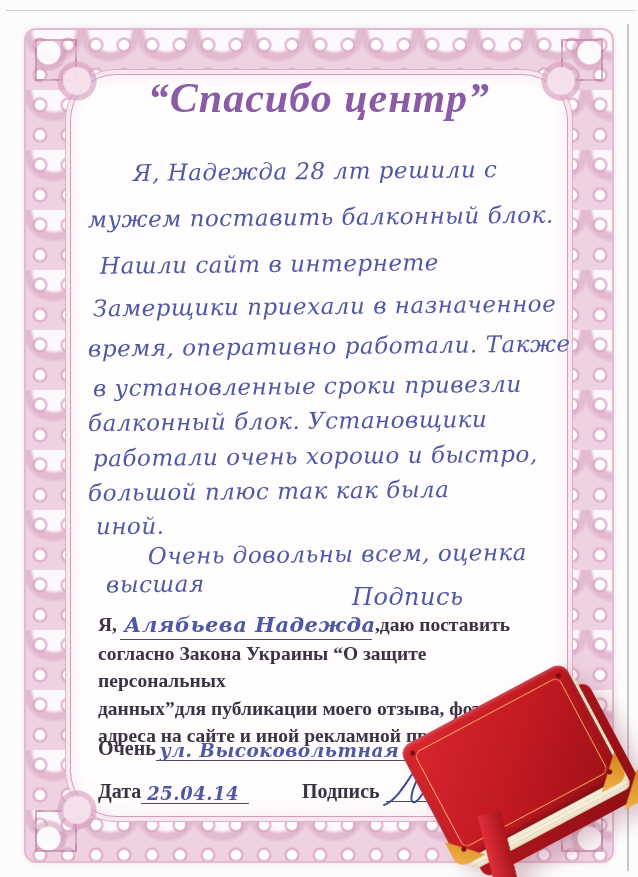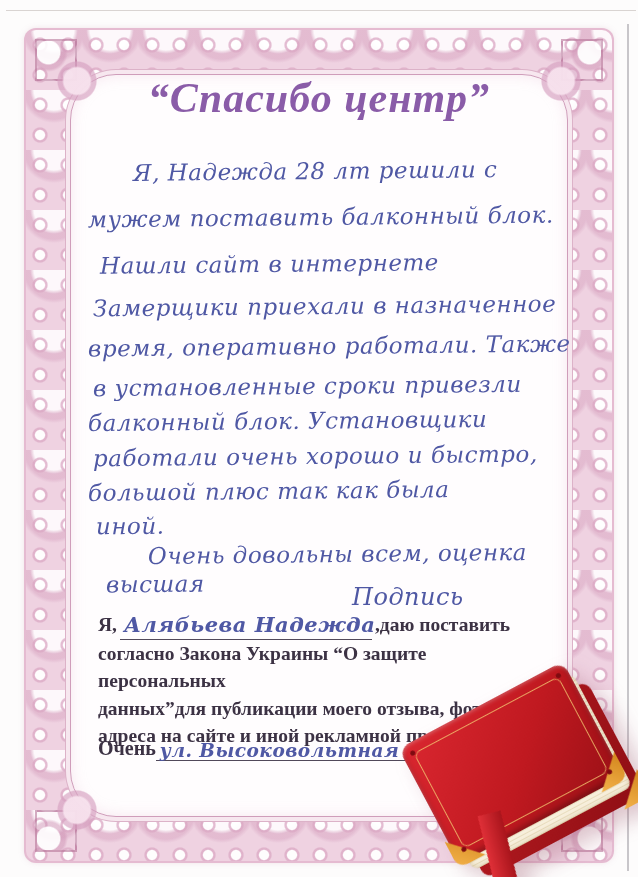--- a/index.html
+++ b/index.html
@@ -78,21 +78,21 @@
 
   
   .consent{
     position:absolute;left:98px;top:610px;width:452px;
     font-size:19.5px;line-height:27.5px;color:#3c3244;font-weight:600;
   }
   .consent-line1{white-space:nowrap;}
   .blank{
     display:inline-block;border-bottom:1.5px solid #51495a;vertical-align:baseline;
   }
-  .name-blank{width:252px;margin:0 3px;}
+  .name-blank{width:252px;margin:0 3px;text-align:center;}
   .name-blank .hw{font-size:21px;position:relative;top:1px;left:4px;white-space:nowrap;}
 
   
   .field-row{position:absolute;color:#3c3244;font-size:20px;font-weight:600;white-space:nowrap;}
   .addr-row{left:98px;top:737px;}
   .addr-blank{width:300px;}
   .addr-blank .hw{font-size:18.5px;position:relative;top:2px;left:4px;white-space:nowrap;}
   .date-row{left:98px;top:780px;}
   .date-blank{width:108px;}
   .date-blank .hw{font-size:18px;position:relative;top:2px;left:6px;}
@@ -180,20 +180,29 @@
     </div>
     <div>согласно Закона Украины “О защите персональных</div>
     <div>данных”для публикации моего отзыва, фото и</div>
     <div>адреса на сайте и иной рекламной продукции.</div>
   </div>
 
   <div class="field-row addr-row">
     <span>Очень</span><span class="blank addr-blank"><span class="hw">ул. Высоковольтная 12/31</span></span>
   </div>
 
+  <div class="field-row date-row">
+    <span>Дата</span><span class="blank date-blank"><span class="hw">25.04.14</span></span>
+    <span class="sign-label">Подпись</span>
+    <span class="blank sign-blank">
+      <svg class="sign-svg" width="100" height="52" viewBox="0 0 100 52">
+        <path d="M4 44 C16 40 26 22 33 12 C38 5 43 8 37 19 C31 31 29 43 35 41 C42 38 45 25 50 23 C54 22 53 31 58 31 C63 31 67 22 73 17 M64 12 C72 5 84 6 90 13 C93 17 90 21 86 20" fill="none" stroke="#3f4a9a" stroke-width="2" stroke-linecap="round"></path>
+      </svg>
+    </span>
+  </div>
 
   <div class="book">
     <div class="cover-back">
       <div class="gold back-br"></div>
     </div>
     <div class="pages"></div>
     <div class="ribbon"></div>
     <div class="cover-front">
       <div class="gold front-br"></div>
       <div class="gold front-bl"></div>

